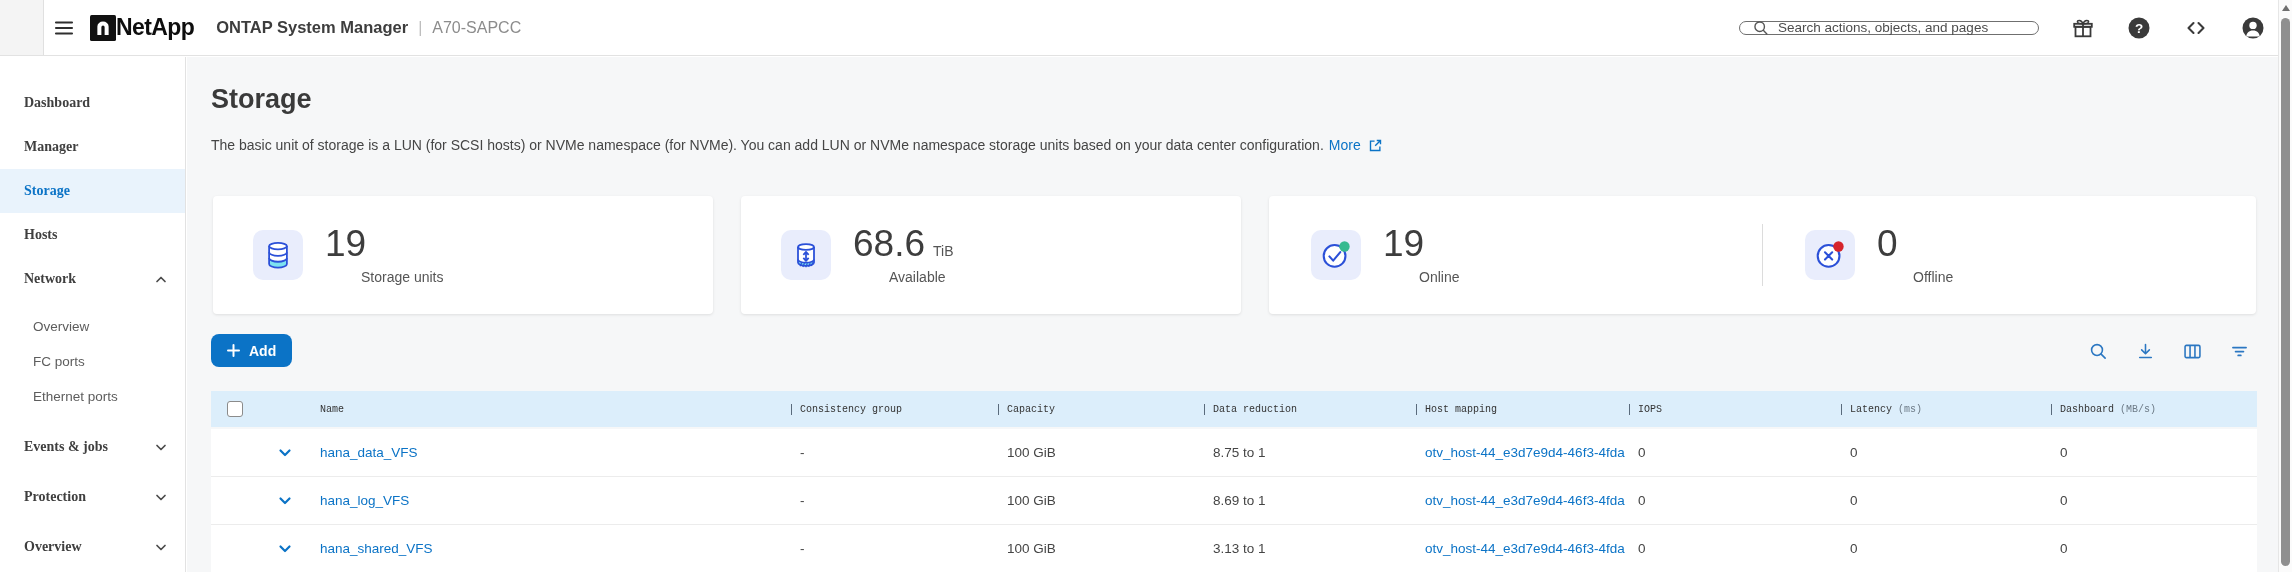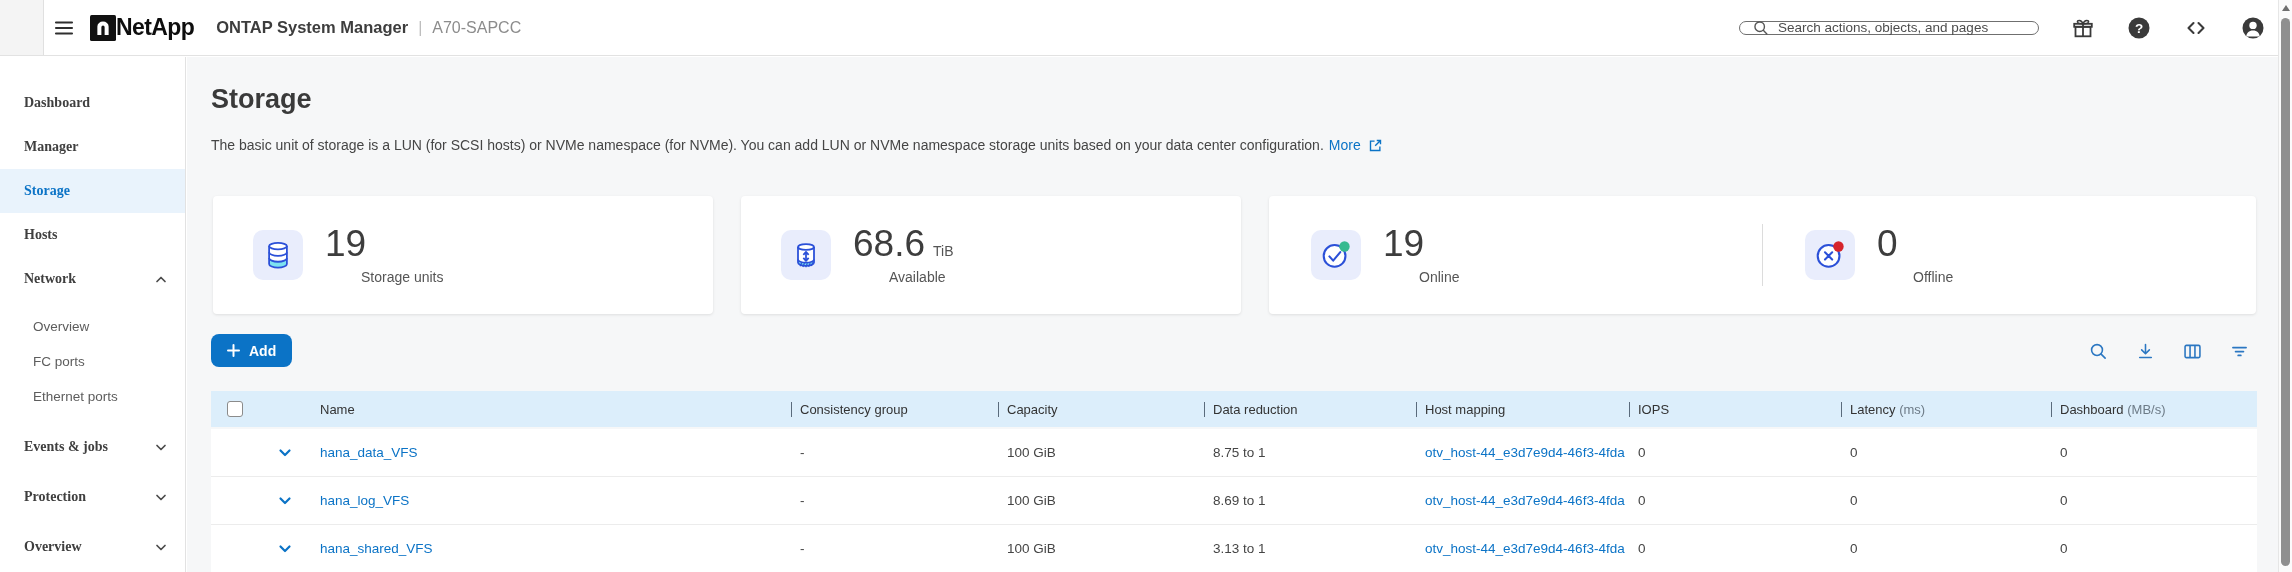--- a/index.html
+++ b/index.html
@@ -67,21 +67,21 @@
 
   .add-btn { position:absolute; left:24px; top:277px; height:33px; padding:0 16px;
     background:#0b73c6; border:none; border-radius:8px; color:#fff; font-size:14px; font-weight:700;
     display:flex; align-items:center; gap:9px; cursor:pointer; font-family:inherit; }
   .tool-icons { position:absolute; right:28px; top:284px; display:flex; gap:26px; }
   .tool-icons > span { cursor:pointer; display:flex; }
 
   
   .data-table { position:absolute; left:24px; top:334px; width:2046px; }
   .grid-cols { display:grid; grid-template-columns:48px 52px 480px 207px 206px 212px 213px 212px 210px auto; align-items:center; }
-  .thead { height:36px; background:#dceefb; font-size:13px; color:#333; }
+  .thead { height:36px; background:#dceefb; font-size:10px; color:#333;font-family:Liberation Mono, monospace; }
   .th { position:relative; padding-left:9px; white-space:nowrap; overflow:hidden; }
   .th.sep::before { content:""; position:absolute; left:0; top:50%; transform:translateY(-50%);
     width:1px; height:20px; background:#5a6b7c; }
   .th-unit { color:#6d7b87; }
   .tbody { margin-top:2px; }
   .trow { height:48px; background:#fff; border-bottom:1px solid #ececec; font-size:13.5px; color:#454545; }
   .cell { padding-left:9px; white-space:nowrap; overflow:hidden; }
   .cell-check, .cell-chevron { display:flex; justify-content:center; }
   .checkbox { width:16px; height:16px; border:1.5px solid #8b8b8b; border-radius:3px; background:#fff; cursor:pointer; }
   .chev-btn { cursor:pointer; display:flex; }

